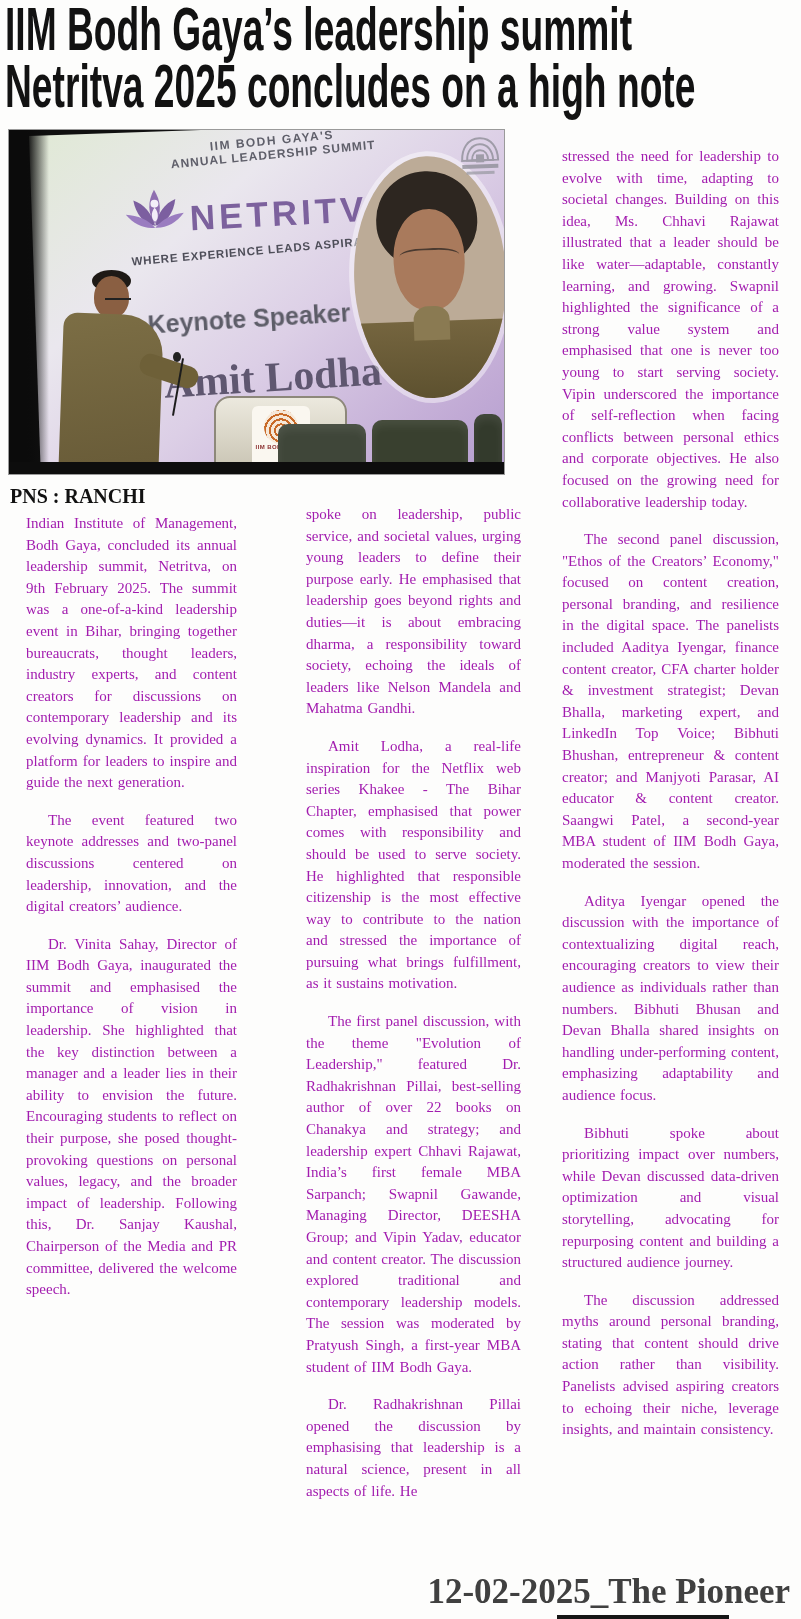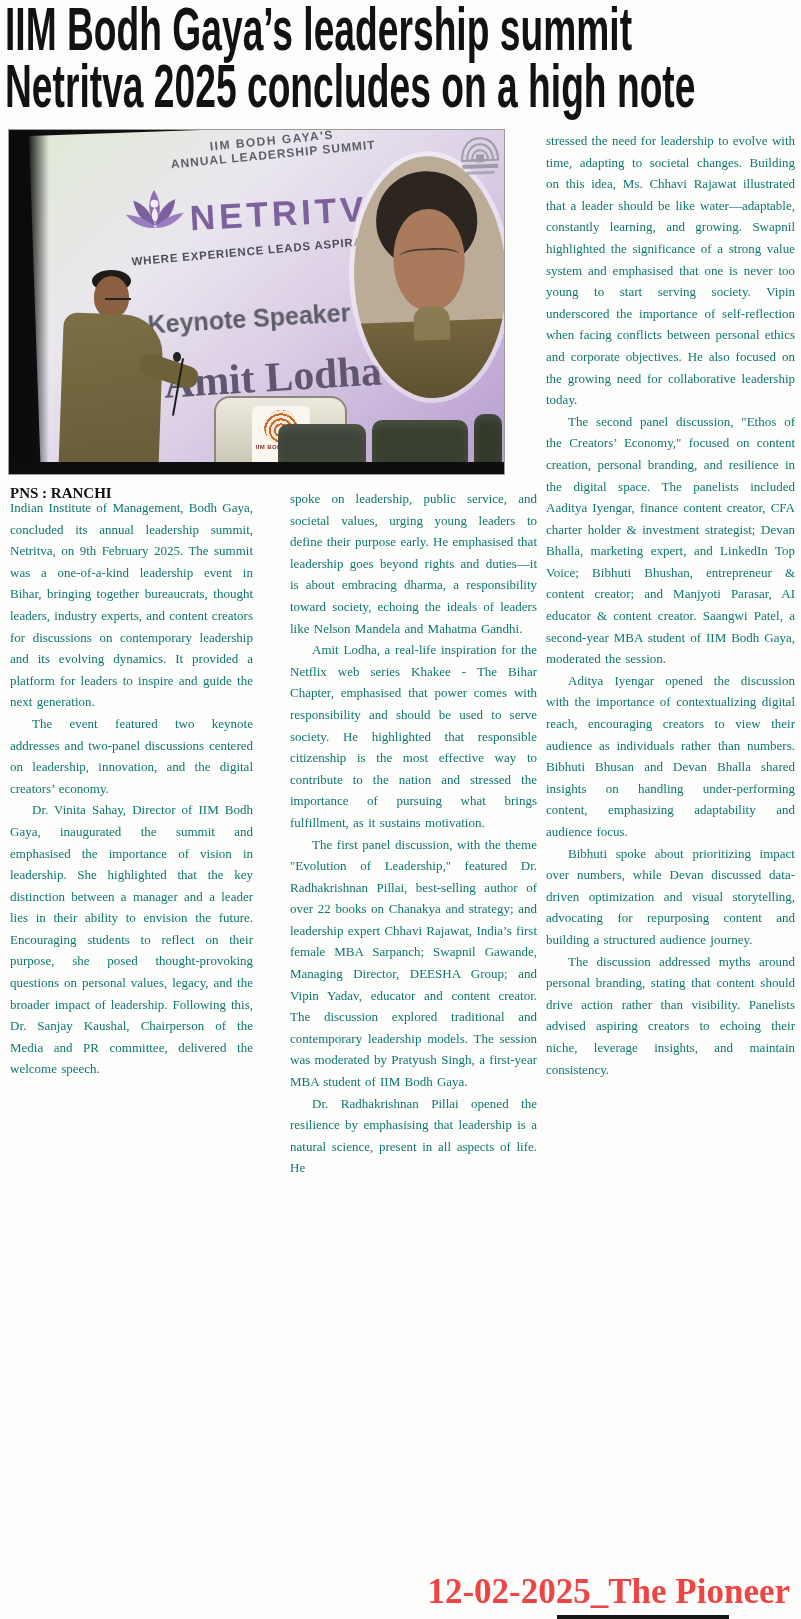--- a/index.html
+++ b/index.html
@@ -88,34 +88,34 @@
   .podium-text{font-family:"Liberation Sans",sans-serif;font-weight:700;
     font-size:6px;color:#8a2f2f;letter-spacing:0.4px;}
   .chairs{position:absolute;right:0;bottom:0;width:230px;height:62px;}
   .chair{position:absolute;background:#3f4639;border-radius:10px 10px 4px 4px;
     box-shadow:inset 0 6px 8px rgba(255,255,255,0.08);}
   .c1{left:4px;bottom:6px;width:88px;height:44px;}
   .c2{left:98px;bottom:4px;width:96px;height:50px;background:#39402f;}
   .c3{left:200px;bottom:2px;width:28px;height:58px;background:#333a2c;}
   
   .byline{position:absolute;left:10px;top:485px;
-    font-family:"Liberation Serif",serif;font-weight:700;font-size:15px;color:#111;}
+    font-family:"Liberation Serif",serif;font-weight:700;font-size:20px;color:#111;}
   .col{position:absolute;}
   .col1{left:10px;top:497px;width:243px;height:1045px;overflow:hidden;}
   .col2{left:290px;top:488px;width:247px;height:1082px;overflow:hidden;}
   .col3{left:546px;top:130px;width:249px;height:1440px;overflow:hidden;}
   .col p{
-    margin:0;font-family:"Liberation Serif",serif;font-size:13px;
-    line-height:21.6px;text-align:justify;text-indent:22px;color:#0f766e;
+    margin:16px;font-family:"Liberation Serif",serif;font-size:15px;
+    line-height:21.6px;text-align:justify;text-indent:22px;color:#a21caf;
     word-spacing:1px;
   }
   .col p.noindent{text-indent:0;}
   
   .footer{position:absolute;right:11px;top:1572px;
-    font-family:"Liberation Serif",serif;font-weight:700;font-size:35px;color:#ef4444;}
+    font-family:"Liberation Serif",serif;font-weight:700;font-size:35px;color:#404040;}
   .footer-line{position:absolute;left:557px;top:1615px;width:172px;height:4px;background:#161616;}
 </style>
 </head>
 <body>
 
 <div class="headline">
   <div>IIM Bodh Gaya’s leadership summit</div>
   <div>Netritva 2025 concludes on a high note</div>
 </div>
 
@@ -178,28 +178,28 @@
     <div class="chair c2"></div>
     <div class="chair c3"></div>
   </div>
   <div class="bottom-dark"></div>
 </div>
 
 <div class="byline">PNS : RANCHI</div>
 
 <div class="col col1">
     <p class="noindent">Indian Institute of Management, Bodh Gaya, concluded its annual leadership summit, Netritva, on 9th February 2025. The summit was a one-of-a-kind leadership event in Bihar, bringing together bureaucrats, thought leaders, industry experts, and content creators for discussions on contemporary leadership and its evolving dynamics. It provided a platform for leaders to inspire and guide the next generation.</p>
-    <p>The event featured two keynote addresses and two-panel discussions centered on leadership, innovation, and the digital creators’ economy.</p>
+    <p>The event featured two keynote addresses and two-panel discussions centered on leadership, innovation, and the digital creators’ audience.</p>
     <p>Dr. Vinita Sahay, Director of IIM Bodh Gaya, inaugurated the summit and emphasised the importance of vision in leadership. She highlighted that the key distinction between a manager and a leader lies in their ability to envision the future. Encouraging students to reflect on their purpose, she posed thought-provoking questions on personal values, legacy, and the broader impact of leadership. Following this, Dr. Sanjay Kaushal, Chairperson of the Media and PR committee, delivered the welcome speech.</p>
   </div>
 <div class="col col2">
     <p class="noindent">spoke on leadership, public service, and societal values, urging young leaders to define their purpose early. He emphasised that leadership goes beyond rights and duties—it is about embracing dharma, a responsibility toward society, echoing the ideals of leaders like Nelson Mandela and Mahatma Gandhi.</p>
     <p>Amit Lodha, a real-life inspiration for the Netflix web series Khakee - The Bihar Chapter, emphasised that power comes with responsibility and should be used to serve society. He highlighted that responsible citizenship is the most effective way to contribute to the nation and stressed the importance of pursuing what brings fulfillment, as it sustains motivation.</p>
     <p>The first panel discussion, with the theme "Evolution of Leadership," featured Dr. Radhakrishnan Pillai, best-selling author of over 22 books on Chanakya and strategy; and leadership expert Chhavi Rajawat, India’s first female MBA Sarpanch; Swapnil Gawande, Managing Director, DEESHA Group; and Vipin Yadav, educator and content creator. The discussion explored traditional and contemporary leadership models. The session was moderated by Pratyush Singh, a first-year MBA student of IIM Bodh Gaya.</p>
-    <p>Dr. Radhakrishnan Pillai opened the resilience by emphasising that leadership is a natural science, present in all aspects of life. He</p>
+    <p>Dr. Radhakrishnan Pillai opened the discussion by emphasising that leadership is a natural science, present in all aspects of life. He</p>
   </div>
 <div class="col col3">
     <p class="noindent">stressed the need for leadership to evolve with time, adapting to societal changes. Building on this idea, Ms. Chhavi Rajawat illustrated that a leader should be like water—adaptable, constantly learning, and growing. Swapnil highlighted the significance of a strong value system and emphasised that one is never too young to start serving society. Vipin underscored the importance of self-reflection when facing conflicts between personal ethics and corporate objectives. He also focused on the growing need for collaborative leadership today.</p>
     <p>The second panel discussion, "Ethos of the Creators’ Economy," focused on content creation, personal branding, and resilience in the digital space. The panelists included Aaditya Iyengar, finance content creator, CFA charter holder &amp; investment strategist; Devan Bhalla, marketing expert, and LinkedIn Top Voice; Bibhuti Bhushan, entrepreneur &amp; content creator; and Manjyoti Parasar, AI educator &amp; content creator. Saangwi Patel, a second-year MBA student of IIM Bodh Gaya, moderated the session.</p>
     <p>Aditya Iyengar opened the discussion with the importance of contextualizing digital reach, encouraging creators to view their audience as individuals rather than numbers. Bibhuti Bhusan and Devan Bhalla shared insights on handling under-performing content, emphasizing adaptability and audience focus.</p>
     <p>Bibhuti spoke about prioritizing impact over numbers, while Devan discussed data-driven optimization and visual storytelling, advocating for repurposing content and building a structured audience journey.</p>
     <p>The discussion addressed myths around personal branding, stating that content should drive action rather than visibility. Panelists advised aspiring creators to echoing their niche, leverage insights, and maintain consistency.</p>
   </div>
 
 <div class="footer">12-02-2025_The Pioneer</div>

